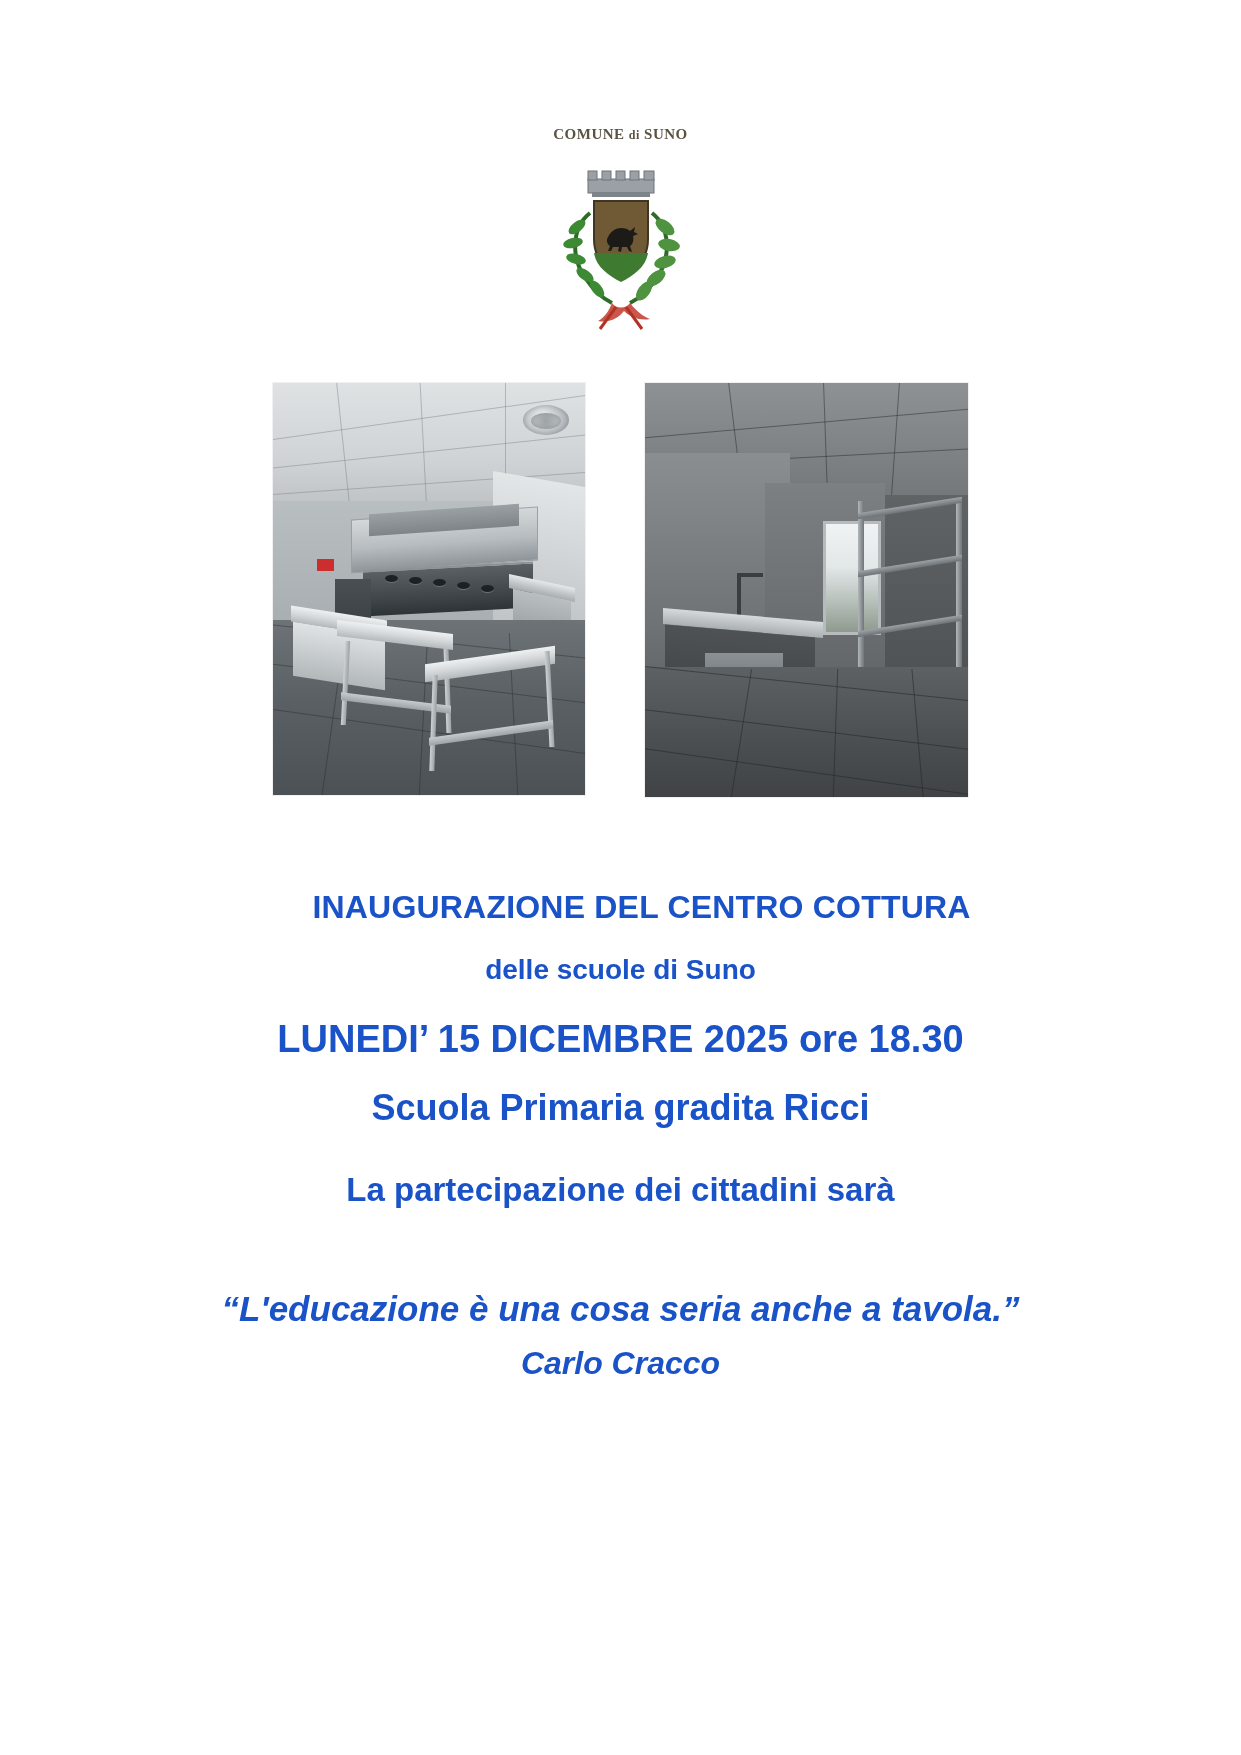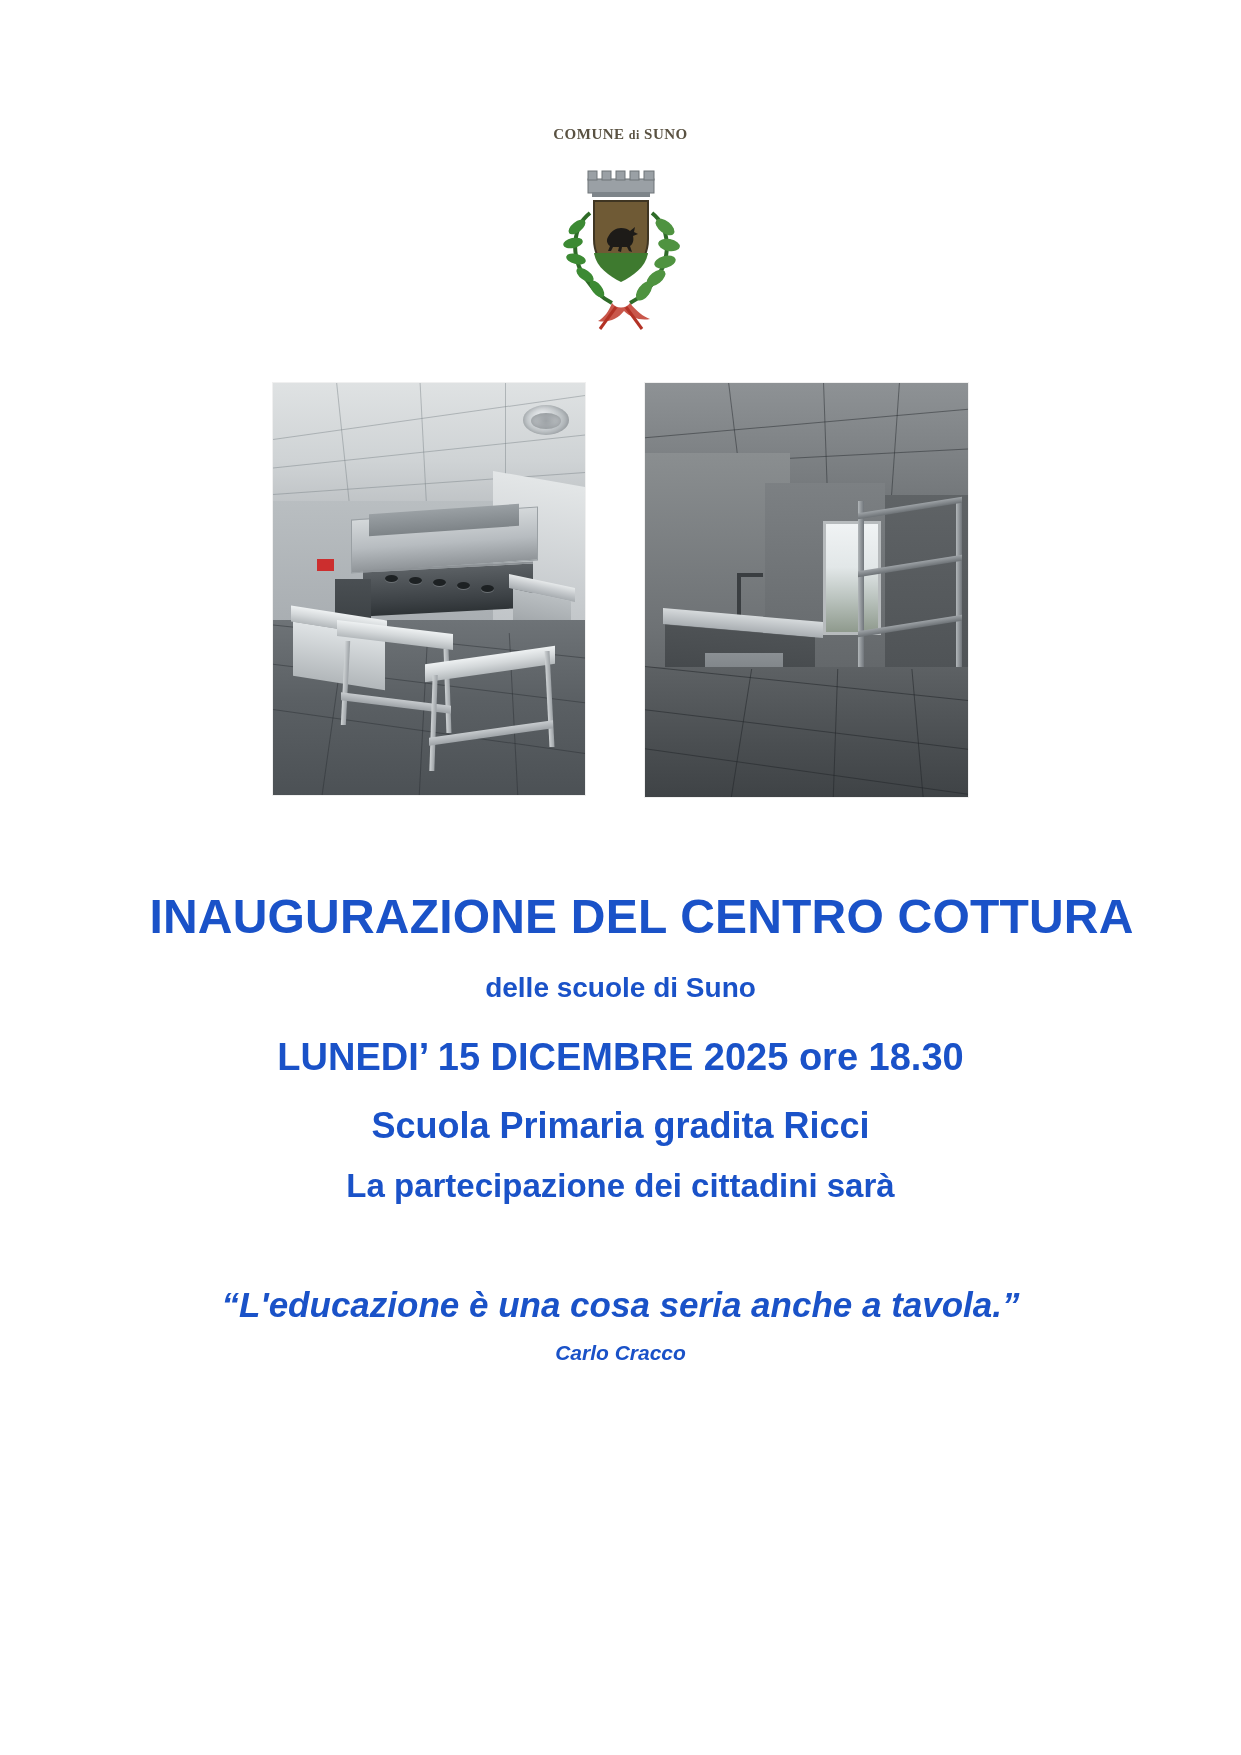--- a/index.html
+++ b/index.html
@@ -203,35 +203,35 @@
   }
   .pb-floor-line { position: absolute; background: rgba(35,39,42,0.55); }
 
   
   .text-block {
     margin-top: 92px;
     text-align: center;
     color: #1a52c8;
     font-weight: bold;
   }
-  .line-1 { font-size: 48px; letter-spacing: 0.2px; padding-left: 42px; }
+  .line-1 { font-size: 32px; letter-spacing: 0.2px; padding-left: 42px; }
   .line-2 { font-size: 28px; margin-top: 28px; }
   .line-3 { font-size: 38px; margin-top: 32px; }
   .line-4 { font-size: 36px; margin-top: 26px; }
-  .line-5 { font-size: 33px; margin-top: 18px; line-height: 1.28; }
+  .line-5 { font-size: 33px; margin-top: 40px; line-height: 1.28; }
 
   .quote-block {
     margin-top: 78px;
     text-align: center;
     color: #1a52c8;
     font-weight: bold;
     font-style: italic;
   }
   .quote-text { font-size: 35px; }
-  .quote-author { font-size: 21px; margin-top: 16px; }
+  .quote-author { font-size: 32px; margin-top: 16px; }
 </style>
 </head>
 <body>
 
 <div class="page">
 
   <div class="crest-block">
     <div class="crest-title">
       <span>COMUNE</span>
       <span class="small">di</span>

